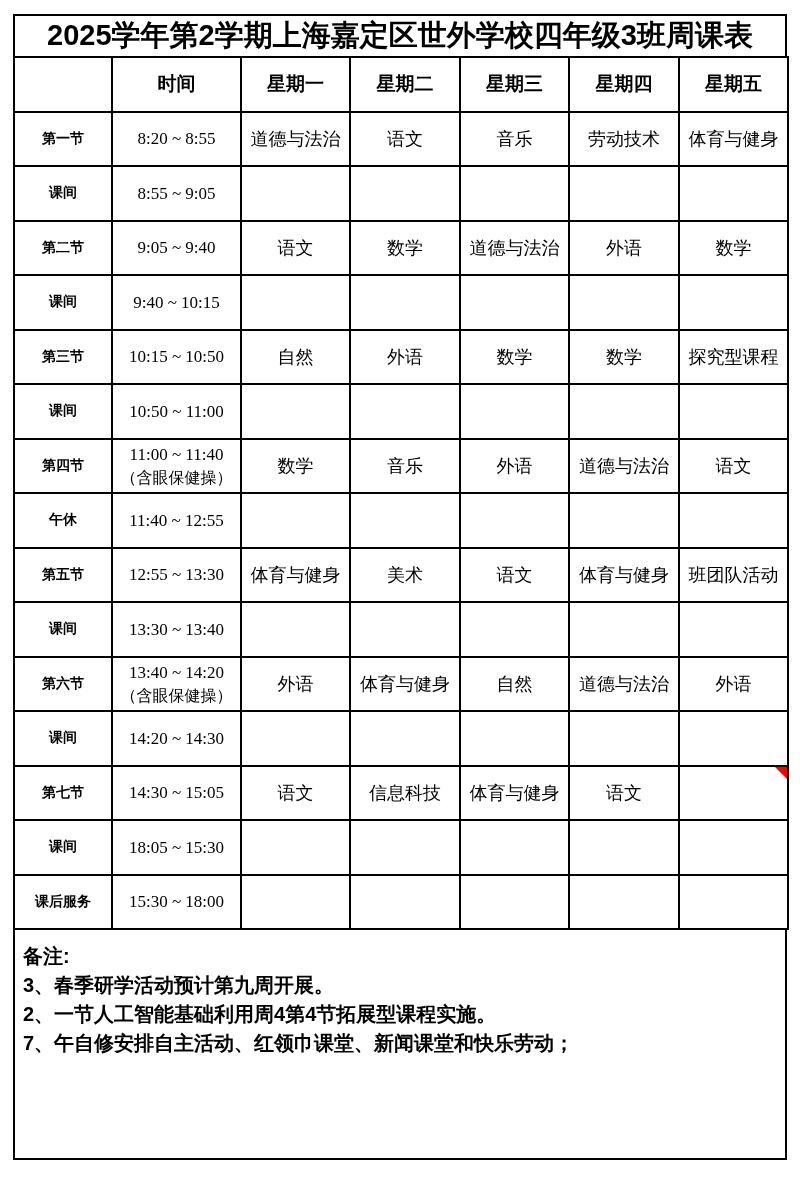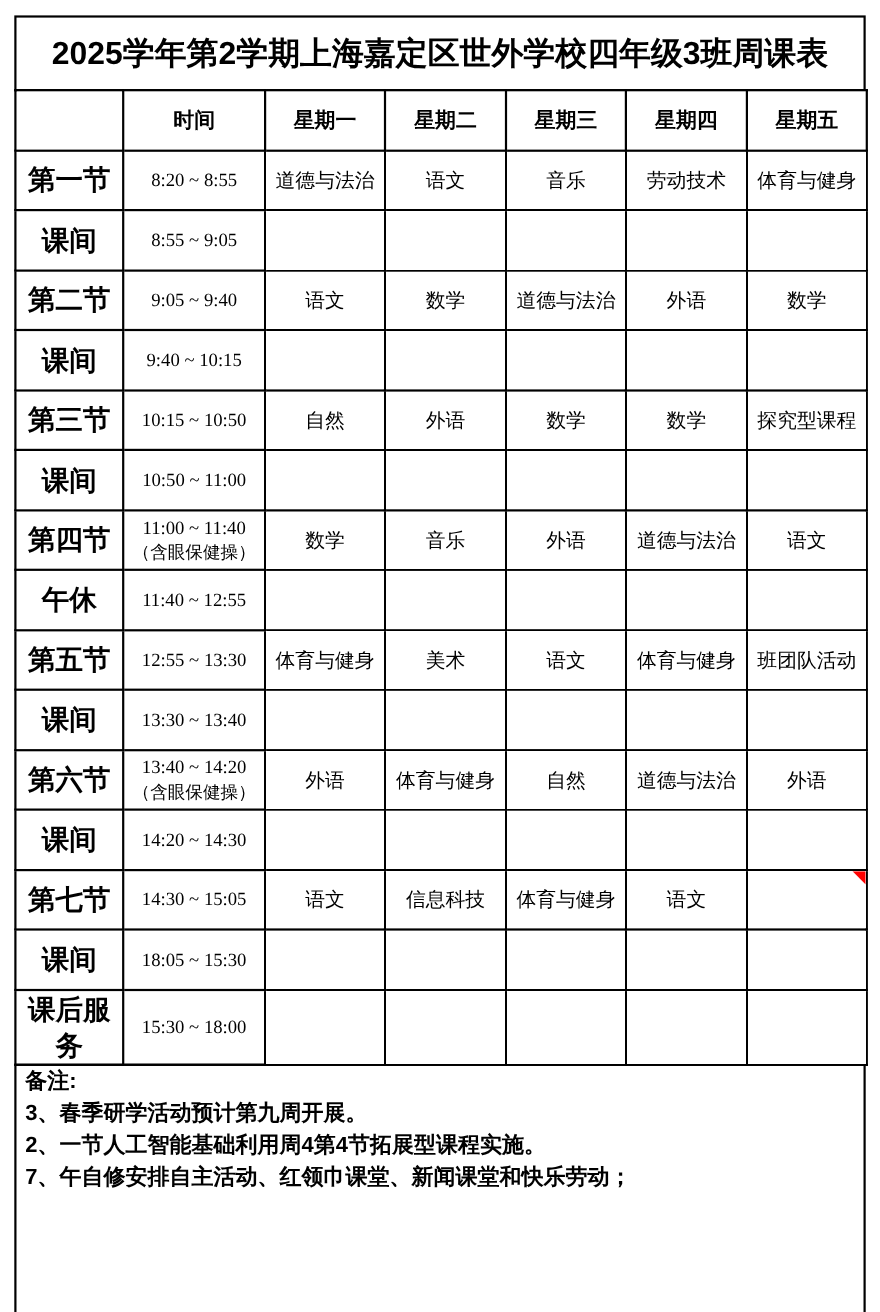--- a/index.html
+++ b/index.html
@@ -16,21 +16,21 @@
   }
   .sheet {
     position: absolute;
     left: 13px;
     top: 14px;
     width: 774px;
   }
   .title-box {
     box-sizing: border-box;
     width: 774px;
-    height: 69px;
+    height: 44px;
     border: 2px solid #000;
     display: flex;
     align-items: center;
     justify-content: center;
     font-size: 29px;
     font-weight: bold;
     letter-spacing: 0px;
     white-space: nowrap;
   }
   table.timetable {
@@ -50,21 +50,21 @@
   }
   table.timetable tr {
     height: 54.5px;
   }
   th.hdr {
     font-size: 19px;
     font-weight: bold;
     font-family: Liberation Serif, serif;
   }
   td.period {
-    font-size: 25px;
+    font-size: 14px;
     font-weight: bold;
     font-family: "Liberation Sans", sans-serif;
     margin-left: 32px;
   }
   td.time {
     font-family: "Liberation Serif", serif;
     font-size: 17px;
     line-height: 23px;
   }
   td.time .t2 {
@@ -82,21 +82,21 @@
     width: 0;
     height: 0;
     border-top: 12px solid #ff0000;
     border-left: 12px solid transparent;
   }
   .notes {
     box-sizing: border-box;
     width: 774px;
     margin-top: -2px;
     border: 2px solid #000;
-    padding: 0 8px 6px 8px;
+    padding: 12px 8px 6px 8px;
     font-size: 20px;
     font-weight: 600;
     line-height: 29px;
     font-family: "Liberation Sans", sans-serif;
     min-height: 232px;
   }
   .notes .note-line {
     text-align: left;
   }
 </style>

